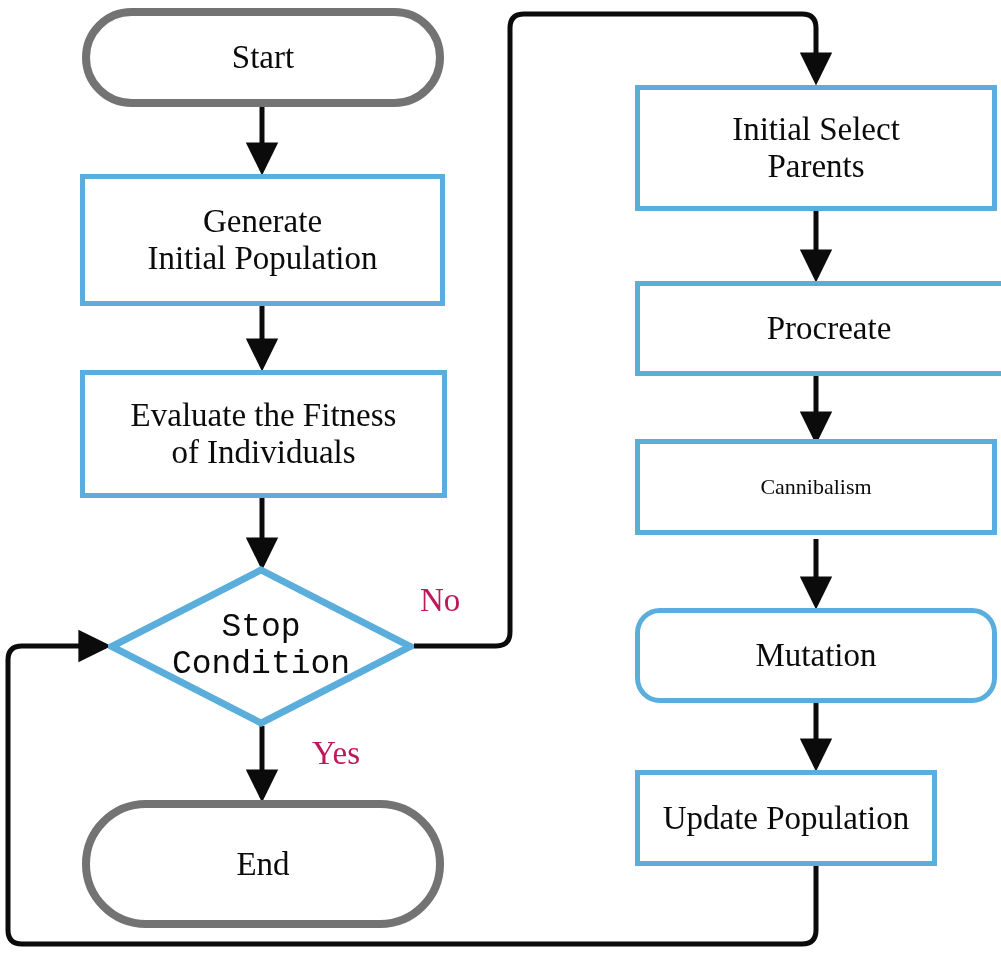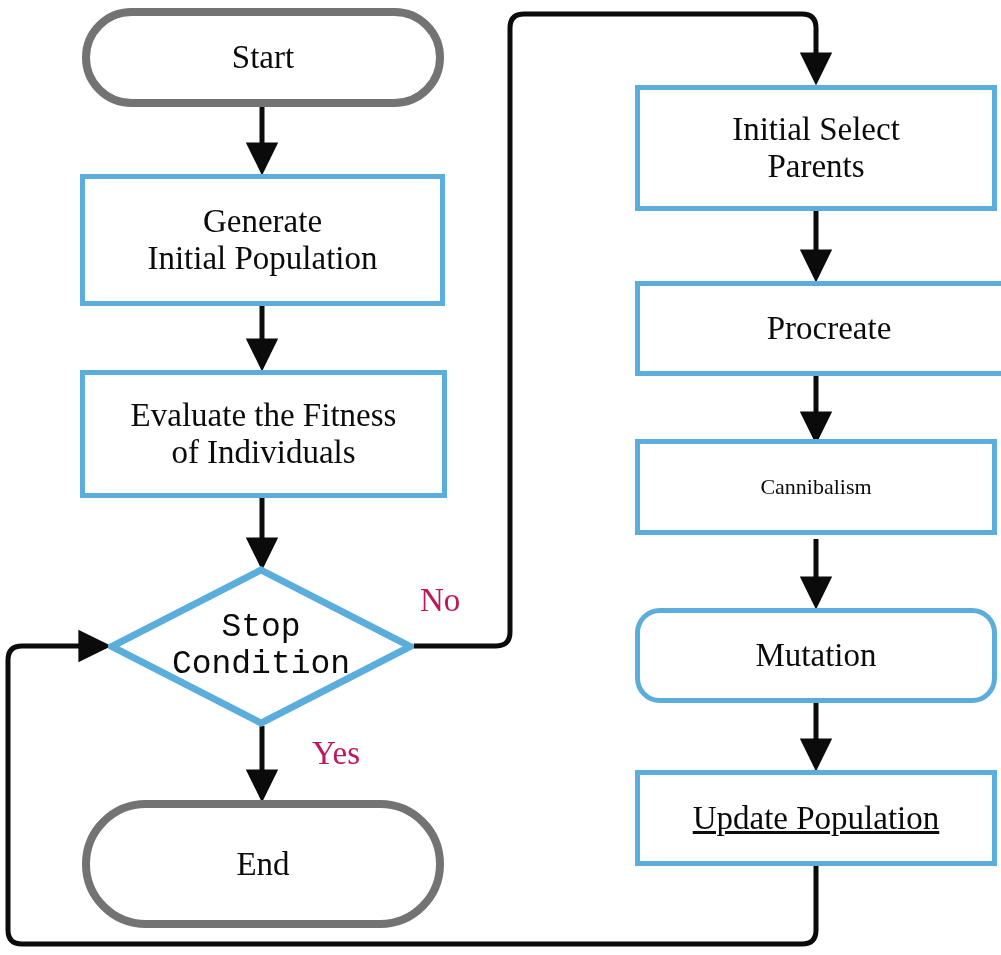--- a/index.html
+++ b/index.html
@@ -125,19 +125,19 @@
 
   <div class="node proc" style="left:635px; top:85px; width:362px; height:126px; font-size:33px;">Initial Select
 Parents</div>
 
   <div class="node proc" style="left:635px; top:281px; width:388px; height:95px; font-size:33px;">Procreate</div>
 
   <div class="node proc" style="left:635px; top:439px; width:362px; height:96px; font-size:22px;">Cannibalism</div>
 
   <div class="node proc" style="left:635px; top:608px; width:362px; height:95px; font-size:33px;border-radius:25px;">Mutation</div>
 
-  <div class="node proc" style="left:635px; top:770px; width:362px; height:96px; font-size:33px;text-decoration:underline;">Update Population</div>
+  <div class="node proc" style="left:635px; top:770px; width:302px; height:96px; font-size:33px;">Update Population</div>
 
   <div class="edge-label" style="left:420px; top:582px; font-size:33px;">No</div>
 
   <div class="edge-label" style="left:280px; top:735px; font-size:33px;margin-left:32px;">Yes</div>
 
 </div>
 
 </body></html>

